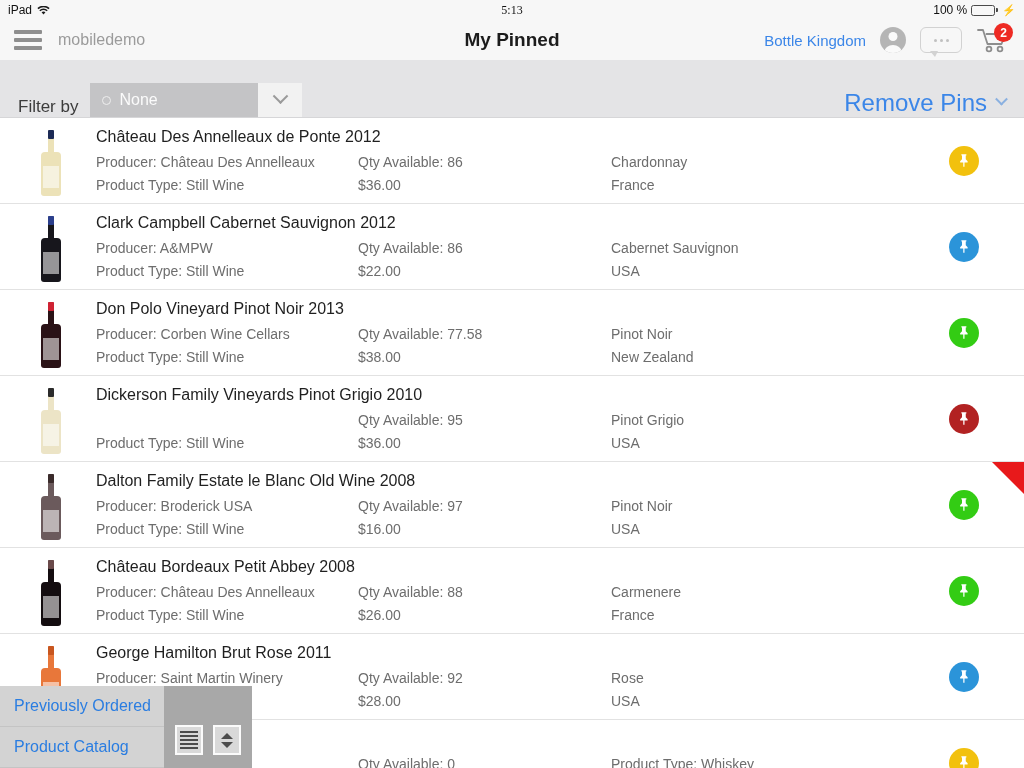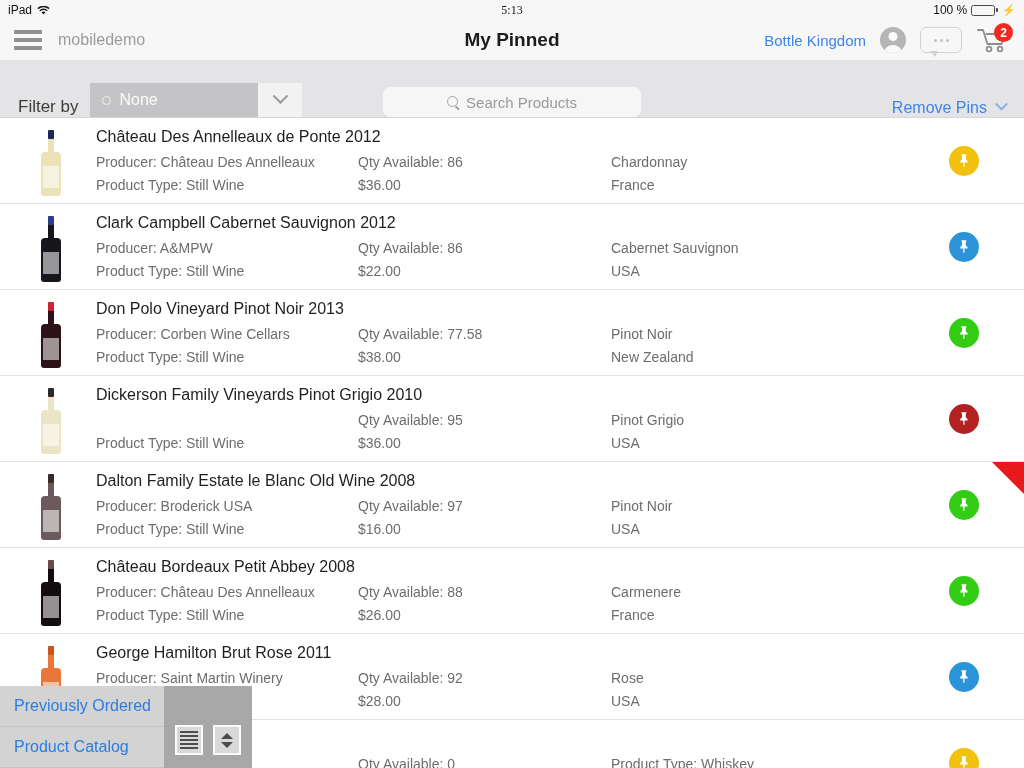--- a/index.html
+++ b/index.html
@@ -117,21 +117,21 @@
   .magnifier::before {
     content: ""; position: absolute; top: 0; left: 0;
     width: 9px; height: 9px; border: 1.6px solid #a5a5aa; border-radius: 50%;
   }
   .magnifier::after {
     content: ""; position: absolute; bottom: -1px; right: -1px;
     width: 5px; height: 1.6px; background: #a5a5aa; transform: rotate(45deg);
   }
   .remove-pins {
     margin-left: auto; display: flex; align-items: center; gap: 10px;
-    font-size: 16px; color: #3b86e8; cursor: pointer;
+    font-size: 24px; color: #3b86e8; cursor: pointer;
   }
 
   
   .list { background: #fff; height: 100%; }
   .row {
     position: relative; height: 86px; border-bottom: 1px solid #e2e2e2;
     display: flex; align-items: center; padding: 0 0 0 28px;
   }
   .thumb { width: 46px; height: 74px; position: relative; flex: 0 0 46px; }
   .bottle {
@@ -259,24 +259,20 @@
     <span class="filter-label">Filter by</span>
     <div class="filter-select">
       <div class="filter-value">
         <span class="radio-dot"></span>
         <span>None</span>
       </div>
       <div class="filter-caret">
         <span class="chev"></span>
       </div>
     </div>
-    <div class="searchbox">
-      <span class="magnifier"></span>
-      <span>Search Products</span>
-    </div>
     <div class="remove-pins">
       <span>Remove Pins</span>
       <span class="chev small blue"></span>
     </div>
   </div>
 
   <div class="list" id="product-list">
       <div class="row">
         <div class="thumb">
           <div class="bottle">

